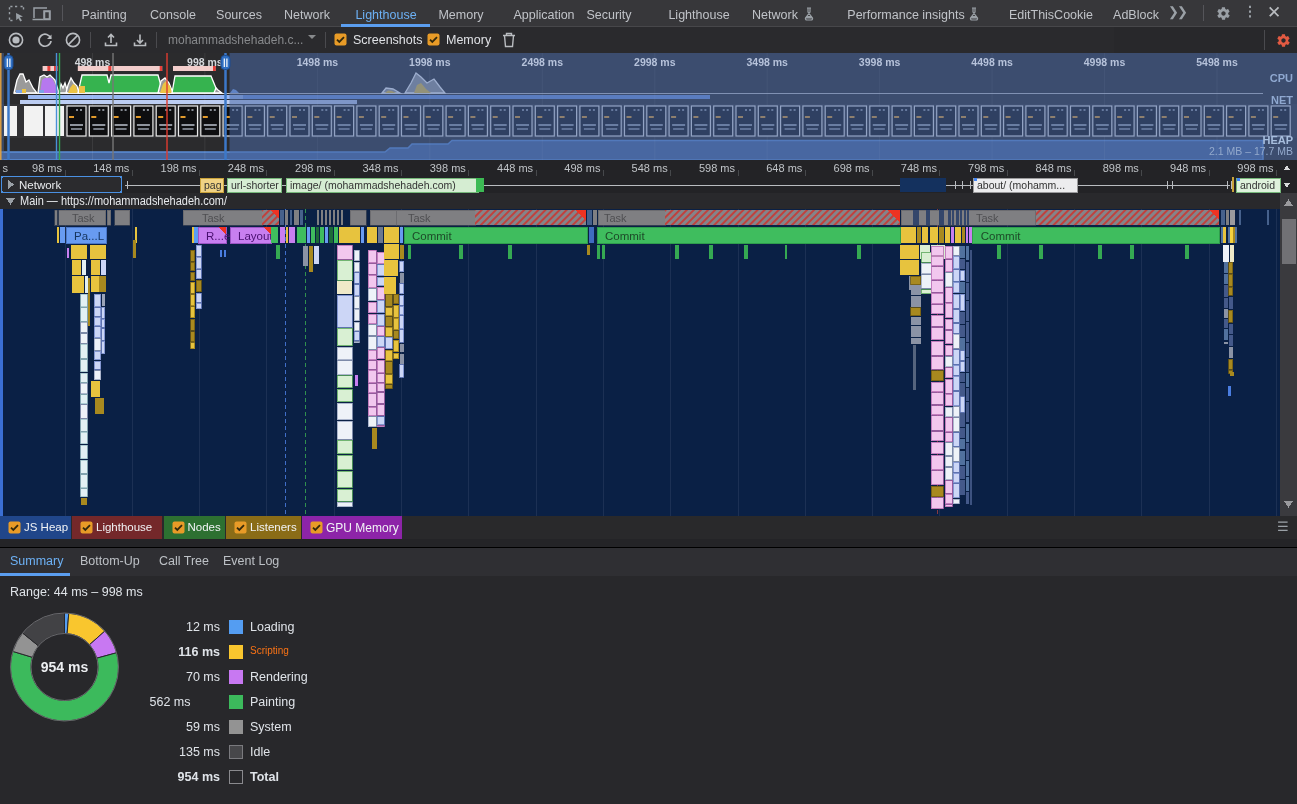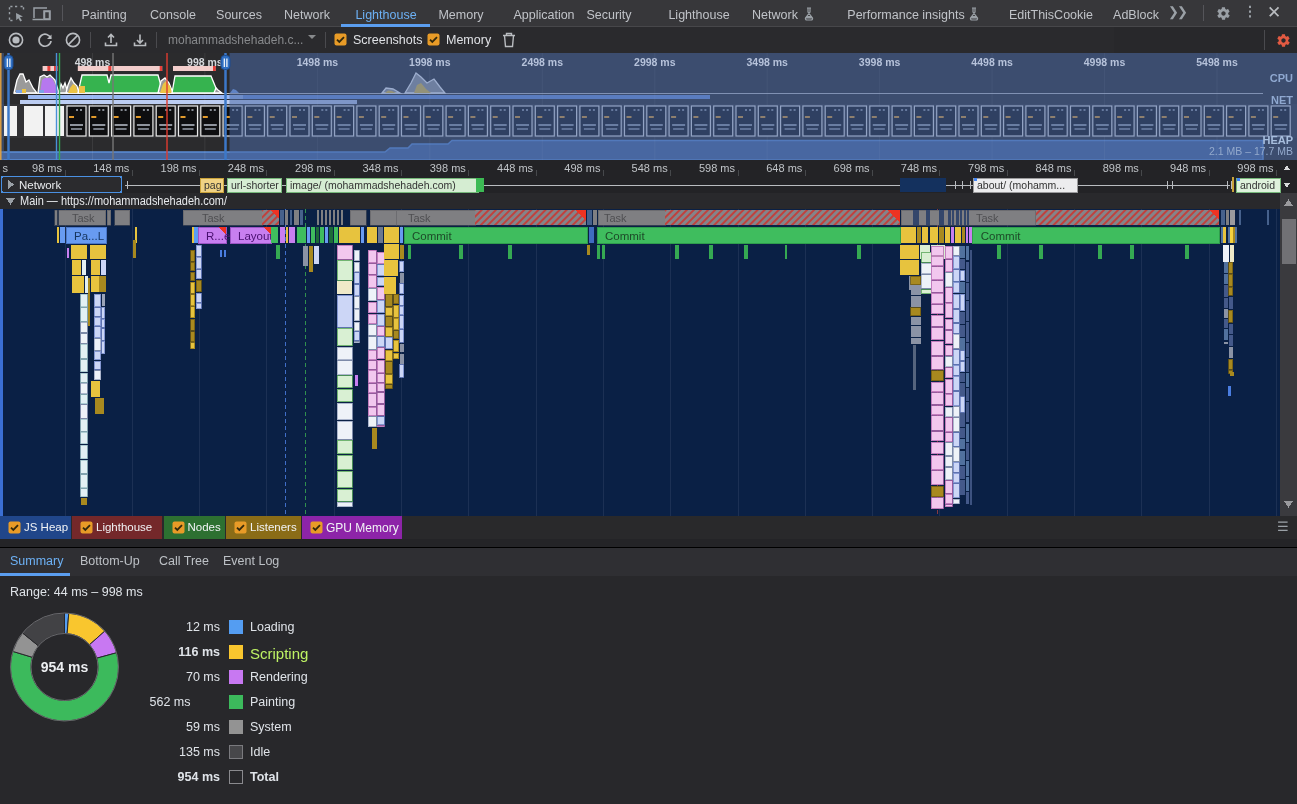--- a/index.html
+++ b/index.html
@@ -1360,21 +1360,21 @@
       <path d="M 22.57 56.98 A 54 54 0 0 1 64.50 37.00 L 64.50 57.50 A 33.5 33.5 0 0 0 38.49 69.89 Z" fill="#424245" stroke="#28282b" stroke-width="1"></path>
       <circle cx="64.5" cy="91" r="54" fill="none" stroke="#77777b" stroke-width="0.8"></circle>
       <circle cx="64.5" cy="91" r="33.5" fill="none" stroke="#77777b" stroke-width="0.8"></circle>
       <text x="64.5" y="96" text-anchor="middle" font-size="14" font-weight="bold" fill="#eceef1">954 ms</text>
     </svg>
     <div class="abs" style="left:120px;top:44px;width:100px;text-align:right;color:#dfe3e8;font-size:12.5px;font-weight:normal">12 ms</div>
     <div class="abs" style="left:229px;top:44px;width:12px;height:12px;background:#549df2;border:1px solid #549df2"></div>
     <div class="abs" style="left:250px;top:44px;color:#dfe3e8;font-size:12.5px;font-weight:normal">Loading</div>
     <div class="abs" style="left:120px;top:69px;width:100px;text-align:right;color:#dfe3e8;font-size:12.5px;font-weight:bold">116 ms</div>
     <div class="abs" style="left:229px;top:69px;width:12px;height:12px;background:#f9c62e;border:1px solid #f9c62e"></div>
-    <div class="abs" style="left:250px;top:69px;color:#bef264;font-size:15px;font-weight:normal">Scripting</div>
+    <div class="abs" style="left:250px;top:69px;color:#f97316;font-size:10px;font-weight:normal">Scripting</div>
     <div class="abs" style="left:120px;top:94px;width:100px;text-align:right;color:#dfe3e8;font-size:12.5px;font-weight:normal">70 ms</div>
     <div class="abs" style="left:229px;top:94px;width:12px;height:12px;background:#c878f2;border:1px solid #c878f2"></div>
     <div class="abs" style="left:250px;top:94px;color:#dfe3e8;font-size:12.5px;font-weight:normal">Rendering</div>
     <div class="abs" style="left:120px;top:119px;width:100px;text-align:center;color:#dfe3e8;font-size:12.5px;font-weight:normal">562 ms</div>
     <div class="abs" style="left:229px;top:119px;width:12px;height:12px;background:#3cba5c;border:1px solid #3cba5c"></div>
     <div class="abs" style="left:250px;top:119px;color:#dfe3e8;font-size:12.5px;font-weight:normal">Painting</div>
     <div class="abs" style="left:120px;top:144px;width:100px;text-align:right;color:#dfe3e8;font-size:12.5px;font-weight:normal">59 ms</div>
     <div class="abs" style="left:229px;top:144px;width:12px;height:12px;background:#939393;border:1px solid #939393"></div>
     <div class="abs" style="left:250px;top:144px;color:#dfe3e8;font-size:12.5px;font-weight:normal">System</div>
     <div class="abs" style="left:120px;top:169px;width:100px;text-align:right;color:#dfe3e8;font-size:12.5px;font-weight:normal">135 ms</div>

